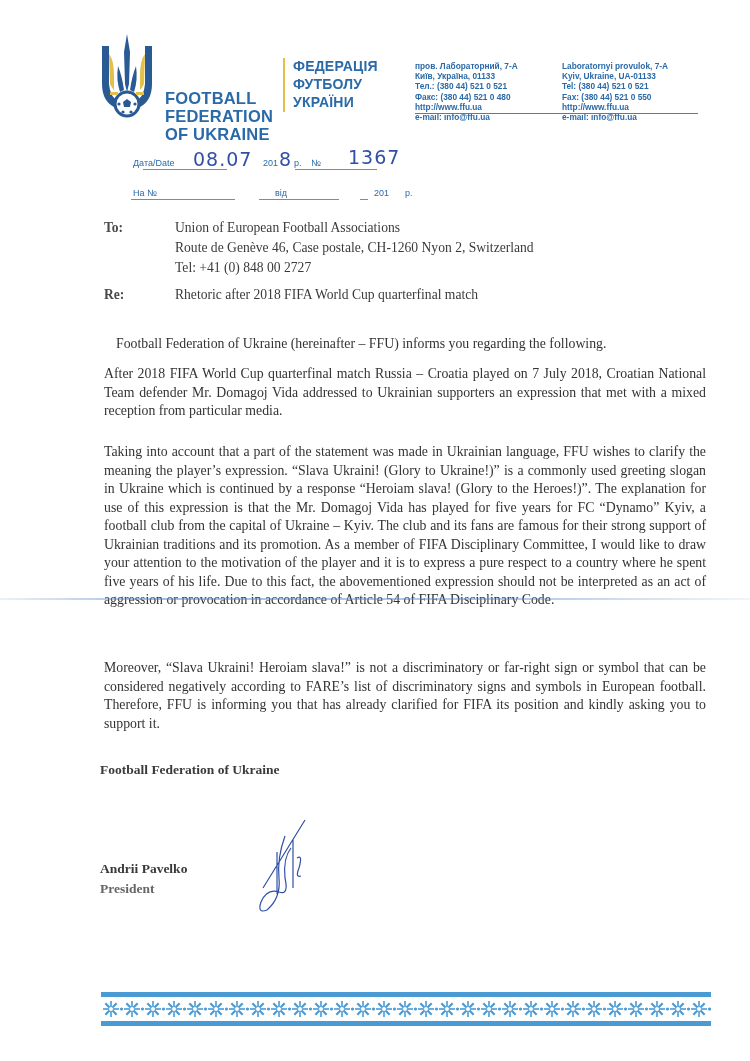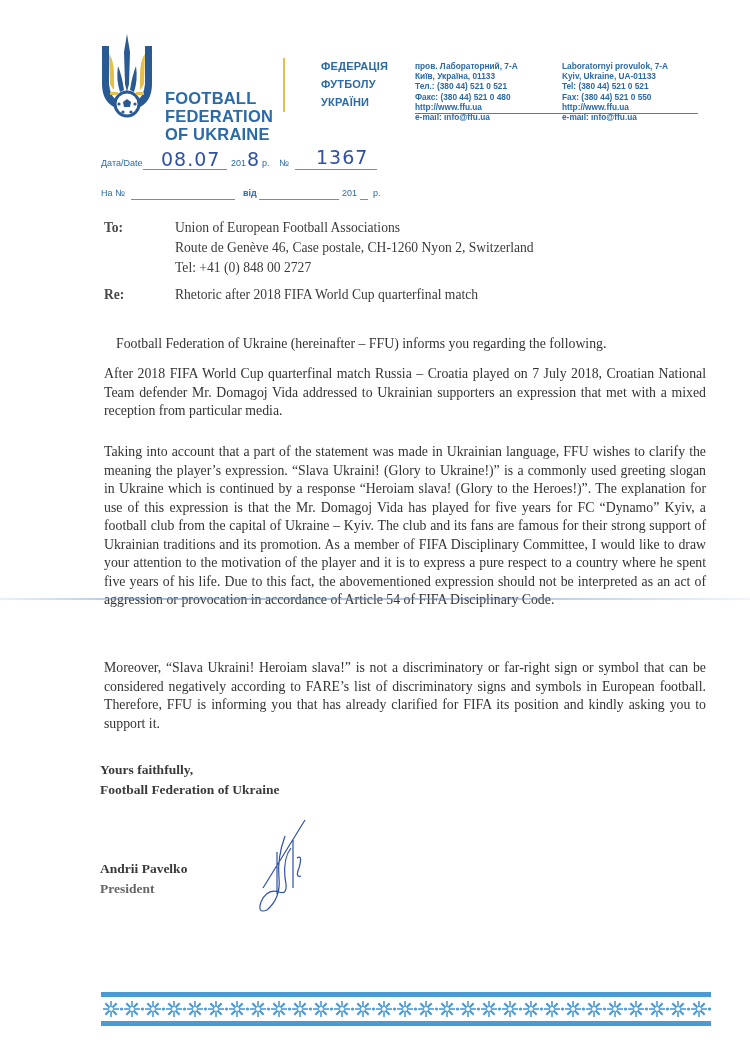--- a/index.html
+++ b/index.html
@@ -2,30 +2,30 @@
 <html><head>
 <meta charset="utf-8">
 <style>
   html, body { margin: 0; padding: 0; background: #ffffff; }
   body { width: 750px; height: 1061px; position: relative; overflow: hidden; font-family: "Liberation Serif", serif; color: #2a2a2a; }
 
   .letterhead { position: absolute; left: 96px; top: 30px; width: 640px; height: 100px; }
   .crest { position: absolute; left: 0; top: 2px; width: 62px; height: 88px; }
   .org-en { position: absolute; left: 69px; top: 27px; font-family: "Liberation Sans", sans-serif; font-weight: bold; color: #2a6aa8; font-size: 16.5px; line-height: 18px; letter-spacing: 0.2px; margin-top: 32px; }
   .vdivider { position: absolute; left: 187px; top: 28px; width: 2px; height: 54px; background: #e4bf4a; }
-  .org-ua { position: absolute; left: 197px; top: 27px; font-family: "Liberation Sans", sans-serif; font-weight: bold; color: #2a6aa8; font-size: 11px; line-height: 18px; letter-spacing: 0.2px; margin-left: 28px; }
+  .org-ua { position: absolute; left: 197px; top: 27px; font-family: "Liberation Sans", sans-serif; font-weight: bold; color: #2a6aa8; font-size: 14px; line-height: 18px; letter-spacing: 0.2px; }
 
   .contacts { position: absolute; top: 17px; font-family: "Liberation Sans", sans-serif; font-size: 8.3px; line-height: 10.2px; color: #2a6aa8; font-weight: bold; margin-top: 14px; }
   .contacts.ua { left: 319px; }
   .contacts.en { left: 466px; }
   .hline { position: absolute; left: 319px; top: 83px; width: 283px; height: 1px; background: #4a7fb3; }
 
   .refs { position: absolute; left: 101px; top: 150px; font-family: "Liberation Sans", sans-serif; font-size: 9px; color: #2a6aa8; }
   .ref-row { position: relative; height: 34px; }
-  .ref-row span { position: absolute; white-space: nowrap; }
+  .ref-row span { position: absolute; white-space: nowrap; margin-left: 32px; }
   .uline { position: absolute; border-bottom: 1px solid #6a8fbd; height: 1px; }
   .hand { position: absolute; font-family: "DejaVu Sans", sans-serif; color: #3050a8; font-size: 19px; letter-spacing: 1px; }
 
   .addr { position: absolute; left: 104px; top: 218px; width: 620px; font-size: 13.6px; line-height: 20px; color: #3a3a3a; }
   .addr .label { position: absolute; left: 0; font-weight: bold; color: #4a4a4a; }
   .addr .val { position: absolute; left: 71px; white-space: nowrap; }
 
   .body-text { position: absolute; left: 104px; width: 602px; font-size: 13.8px; line-height: 18.5px; text-align: justify; color: #333; }
   .p1 { top: 323px; }
   .p2 { top: 365px; }
@@ -100,21 +100,21 @@
     <span style="left:130px; top:8px;">201</span>
     <span class="hand" style="left:146px; top:-2px;">8</span>
     <span style="left:161px; top:8px;">р.</span>
     <span style="left:178px; top:8px;">№</span>
     <div class="uline" style="left:194px; top:18px; width:82px;"></div>
     <span class="hand" style="left:215px; top:-4px;">1367</span>
   </div>
   <div class="ref-row">
     <span style="left:0; top:4px;">На №</span>
     <div class="uline" style="left:30px; top:14px; width:104px;"></div>
-    <span style="left:142px; top:4px;font-weight:bold;">від</span>
+    <span style="left:142px; top:4px;">від</span>
     <div class="uline" style="left:158px; top:14px; width:80px;"></div>
     <span style="left:241px; top:4px;">201</span>
     <div class="uline" style="left:259px; top:14px; width:8px;"></div>
     <span style="left:272px; top:4px;">р.</span>
   </div>
 </div>
 
 <div class="addr">
   <span class="label" style="top:0;">To:</span>
   <span class="val" style="top:0;">Union of European Football Associations</span>
@@ -125,21 +125,20 @@
 </div>
 
 <p class="body-text p1" style="margin:12px;">Football Federation of Ukraine (hereinafter – FFU) informs you regarding the following.</p>
 <p class="body-text p2" style="margin:0;">After 2018 FIFA World Cup quarterfinal match Russia  – Croatia played on 7 July 2018, Croatian National Team defender Mr. Domagoj Vida addressed to Ukrainian supporters an expression that met with a mixed reception from particular media.</p>
 <p class="body-text p3" style="margin:0;">Taking into account that a part of the statement was made in Ukrainian language, FFU wishes to clarify the meaning the player’s expression. “Slava Ukraini! (Glory to Ukraine!)” is a commonly used greeting slogan in Ukraine which is continued by a response “Heroiam slava! (Glory to the Heroes!)”. The explanation for use of this expression is that the Mr. Domagoj Vida has played for five years for FC “Dynamo” Kyiv, a football club from the capital of Ukraine – Kyiv. The club and its fans are famous for their strong support of Ukrainian traditions and its promotion. As a member of FIFA Disciplinary Committee, I would like to draw your attention to the motivation of the player and it is to express a pure respect to a country where he spent five years of his life. Due to this fact, the abovementioned expression should not be interpreted as an act of aggression or provocation in accordance of Article 54 of FIFA Disciplinary Code.</p>
 <p class="body-text p4" style="margin:0;">Moreover, “Slava Ukraini! Heroiam slava!” is not a discriminatory or far-right sign or symbol that can be considered negatively according to FARE’s list of discriminatory signs and symbols in European football. Therefore, FFU is informing you that has already clarified for FIFA its position and kindly asking you to support it.</p>
 
 <div class="scan-line"></div>
 
 <div class="closing">
-  <div>Yours faithfully,</div>
   <div>Football Federation of Ukraine</div>
 </div>
 
 <svg class="signature" viewBox="0 0 60 100">
   <path d="M50 2 L8 70 M30 18 Q22 40 24 60 Q26 80 12 92 Q2 96 6 84 Q12 70 24 74 Q34 78 30 60 Q28 40 36 30 M38 22 L38 70 M42 40 Q48 36 44 50 Q40 60 46 58 M22 34 L22 76" fill="none" stroke="#3050a8" stroke-width="1.2"></path>
 </svg>
 
 <div class="signer">
   <div>Andrii Pavelko</div>
   <div class="title">President</div>

